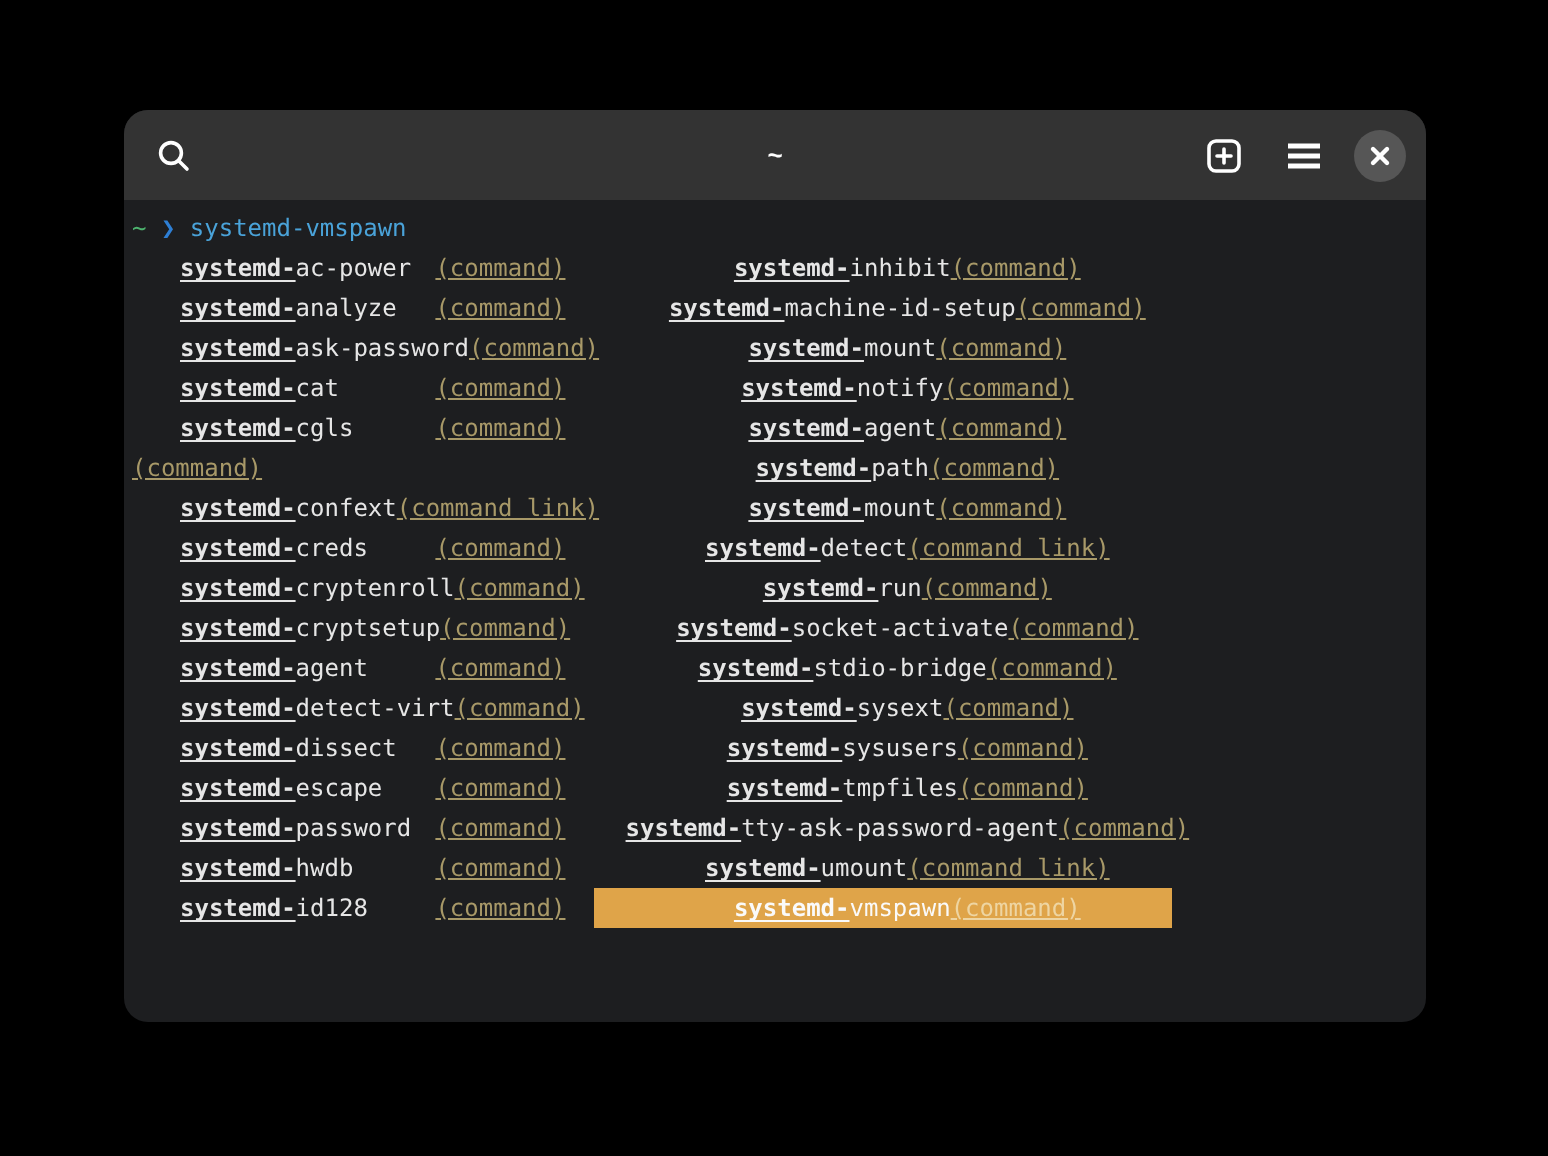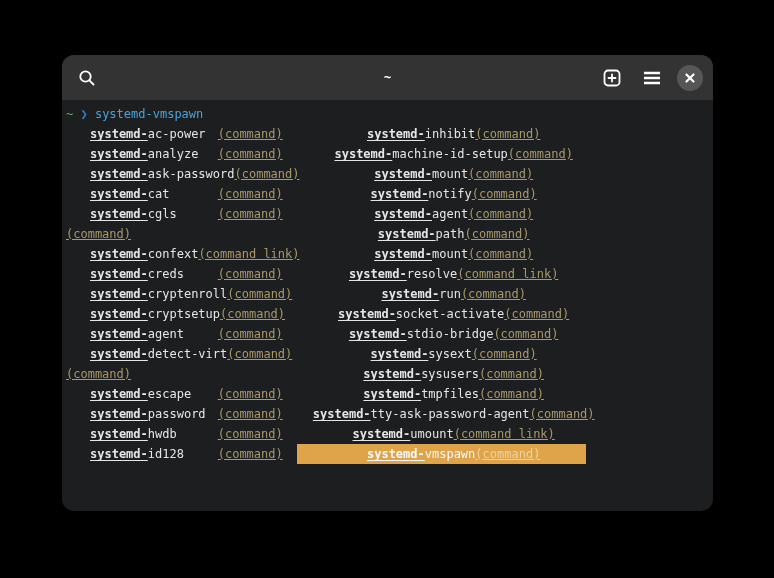--- a/index.html
+++ b/index.html
@@ -173,40 +173,40 @@
         <div class="row">
           <div class="cell c1"><span class="ctype">(command)</span></div>
           <div class="cell c2"><span class="cname"><span class="pfx">systemd-</span><span>path</span></span><span class="ctype">(command)</span></div>
         </div>
         <div class="row">
           <div class="cell c1"><span class="cname"><span class="pfx">systemd-</span><span>confext</span></span><span class="ctype">(command link)</span></div>
           <div class="cell c2"><span class="cname"><span class="pfx">systemd-</span><span>mount</span></span><span class="ctype">(command)</span></div>
         </div>
         <div class="row">
           <div class="cell c1"><span class="cname"><span class="pfx">systemd-</span><span>creds</span></span><span class="ctype">(command)</span></div>
-          <div class="cell c2"><span class="cname"><span class="pfx">systemd-</span><span>resolve</span></span><span class="ctype">(command link)</span></div>
+          <div class="cell c2"><span class="cname"><span class="pfx">systemd-</span><span>detect</span></span><span class="ctype">(command link)</span></div>
         </div>
         <div class="row">
           <div class="cell c1"><span class="cname"><span class="pfx">systemd-</span><span>cryptenroll</span></span><span class="ctype">(command)</span></div>
           <div class="cell c2"><span class="cname"><span class="pfx">systemd-</span><span>run</span></span><span class="ctype">(command)</span></div>
         </div>
         <div class="row">
           <div class="cell c1"><span class="cname"><span class="pfx">systemd-</span><span>cryptsetup</span></span><span class="ctype">(command)</span></div>
           <div class="cell c2"><span class="cname"><span class="pfx">systemd-</span><span>socket-activate</span></span><span class="ctype">(command)</span></div>
         </div>
         <div class="row">
           <div class="cell c1"><span class="cname"><span class="pfx">systemd-</span><span>agent</span></span><span class="ctype">(command)</span></div>
           <div class="cell c2"><span class="cname"><span class="pfx">systemd-</span><span>stdio-bridge</span></span><span class="ctype">(command)</span></div>
         </div>
         <div class="row">
           <div class="cell c1"><span class="cname"><span class="pfx">systemd-</span><span>detect-virt</span></span><span class="ctype">(command)</span></div>
           <div class="cell c2"><span class="cname"><span class="pfx">systemd-</span><span>sysext</span></span><span class="ctype">(command)</span></div>
         </div>
         <div class="row">
-          <div class="cell c1"><span class="ctype">(command)</span></div>
+          <div class="cell c1"><span class="cname"><span class="pfx">systemd-</span><span>dissect</span></span><span class="ctype">(command)</span></div>
           <div class="cell c2"><span class="cname"><span class="pfx">systemd-</span><span>sysusers</span></span><span class="ctype">(command)</span></div>
         </div>
         <div class="row">
           <div class="cell c1"><span class="cname"><span class="pfx">systemd-</span><span>escape</span></span><span class="ctype">(command)</span></div>
           <div class="cell c2"><span class="cname"><span class="pfx">systemd-</span><span>tmpfiles</span></span><span class="ctype">(command)</span></div>
         </div>
         <div class="row">
           <div class="cell c1"><span class="cname"><span class="pfx">systemd-</span><span>password</span></span><span class="ctype">(command)</span></div>
           <div class="cell c2"><span class="cname"><span class="pfx">systemd-</span><span>tty-ask-password-agent</span></span><span class="ctype">(command)</span></div>
         </div>

